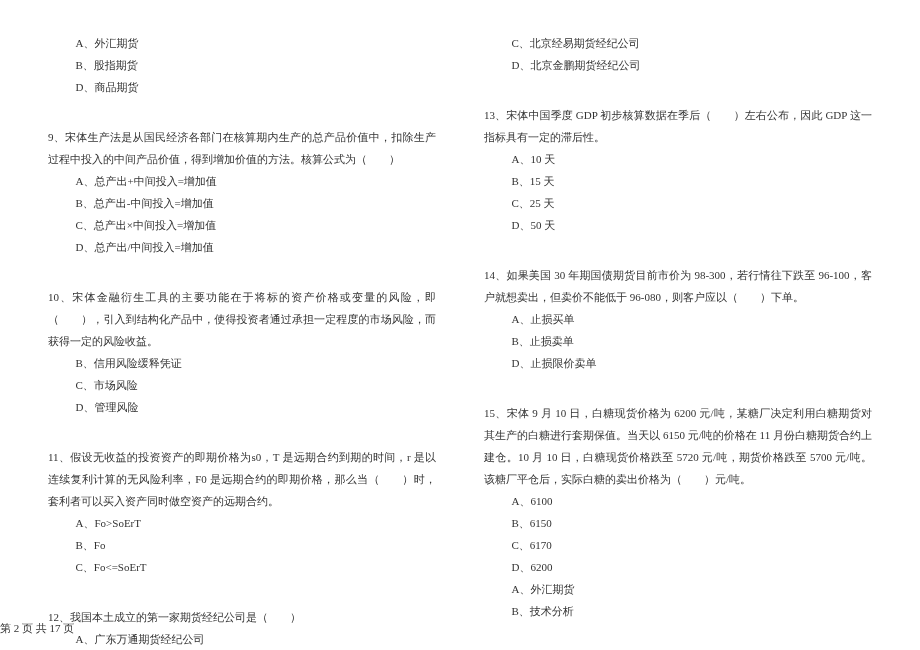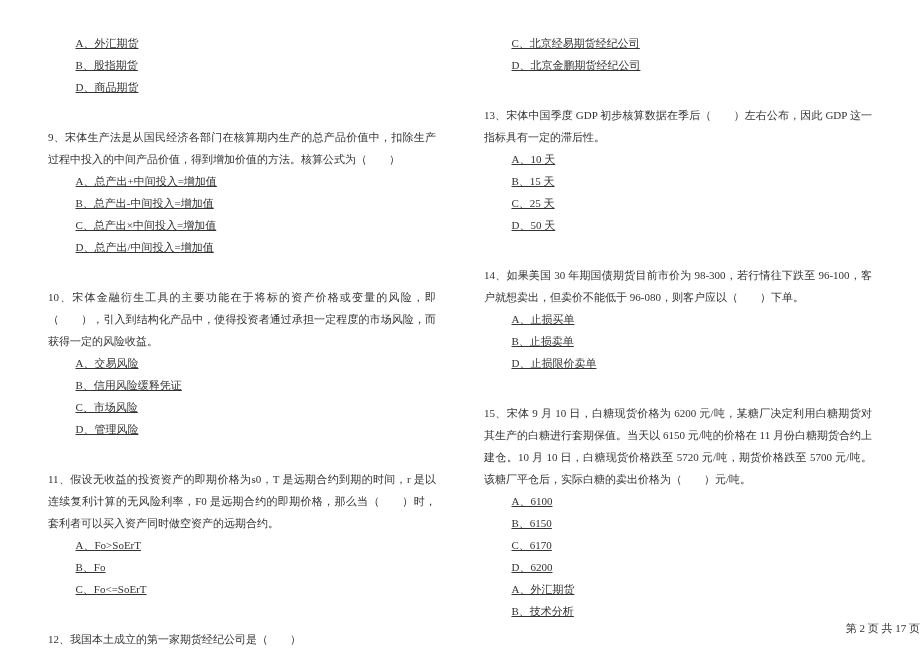--- a/index.html
+++ b/index.html
@@ -18,54 +18,52 @@
       padding: 32px 48px 0 48px;
       gap: 48px;
     }
     .col {
       flex: 1;
       min-width: 0;
     }
     .opt {
       padding-left: 2.5em;
       line-height: 2.0;
-      text-decoration: underline;
     }
     .q {
       line-height: 2.0;
       text-align: justify;
       margin-top: 28px;
     }
     .footer {
       position: absolute;
       bottom: 14px;
       left: 0;
       width: 100%;
-      text-align: right;
+      text-align: left;
       font-size: 11px;
       color: #333;
     }
   </style>
 </head>
 <body>
 
 <div class="page">
   <div class="col">
     <div class="opt">A、外汇期货</div>
     <div class="opt">B、股指期货</div>
     <div class="opt">D、商品期货</div>
 
     <div class="q">9、宋体生产法是从国民经济各部门在核算期内生产的总产品价值中，扣除生产过程中投入的中间产品价值，得到增加价值的方法。核算公式为（　　）</div>
     <div class="opt">A、总产出+中间投入=增加值</div>
     <div class="opt">B、总产出-中间投入=增加值</div>
     <div class="opt">C、总产出×中间投入=增加值</div>
     <div class="opt">D、总产出/中间投入=增加值</div>
 
     <div class="q">10、宋体金融衍生工具的主要功能在于将标的资产价格或变量的风险，即（　　），引入到结构化产品中，使得投资者通过承担一定程度的市场风险，而获得一定的风险收益。</div>
-    <div class="opt">A、交易风险</div>
     <div class="opt">B、信用风险缓释凭证</div>
     <div class="opt">C、市场风险</div>
     <div class="opt">D、管理风险</div>
 
     <div class="q">11、假设无收益的投资资产的即期价格为s0，T 是远期合约到期的时间，r 是以连续复利计算的无风险利率，F0 是远期合约的即期价格，那么当（　　）时，套利者可以买入资产同时做空资产的远期合约。</div>
     <div class="opt">A、Fo&gt;SoErT</div>
     <div class="opt">B、Fo</div>
     <div class="opt">C、Fo&lt;=SoErT</div>
 
     <div class="q">12、我国本土成立的第一家期货经纪公司是（　　）</div>

